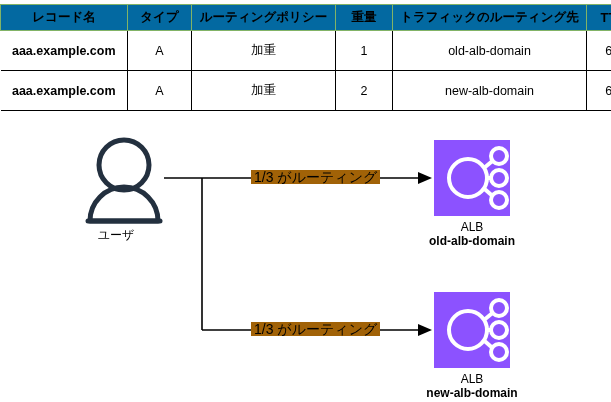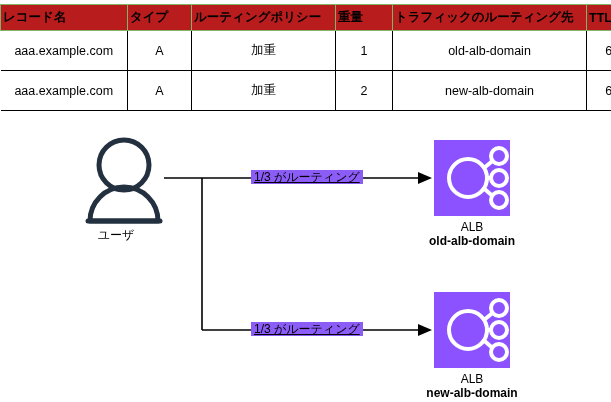--- a/index.html
+++ b/index.html
@@ -22,44 +22,44 @@
     left: 0px;
     top: 4px;
     width: 607px;
   }
   table.records {
     border-collapse: collapse;
     width: 607px;
     table-layout: fixed;
   }
   table.records th {
-    background: #b91c1c;
+    background: #0369a1;
     border: 1px solid #82b366;
     font-size: 12.5px;
     font-weight: bold;
     color: #000;
     height: 25px;
     padding: 0 2px;
-    text-align: left;
+    text-align: center;
     white-space: nowrap;
   }
   table.records td {
     border-left: 1px solid #000000;
     border-right: 1px solid #000000;
     border-top: 1px solid #000000;
     border-bottom: 1px solid #000000;
     font-size: 12.5px;
     color: #000;
     height: 37px;
     text-align: center;
     white-space: nowrap;
     background: #ffffff;
   }
   
-  table.records td.edge-left  { border-left: none; }
+  table.records td.edge-left  { border-left: none; font-weight: bold; }
   table.records td.edge-right { border-right: none; }
 
   .col-record { width: 122px; }
   .col-type   { width: 59px; }
   .col-policy { width: 139px; }
   .col-weight { width: 52px; }
   .col-target { width: 189px; }
   .col-ttl    { width: 46px; }
 
   
@@ -77,27 +77,26 @@
     text-align: center;
     font-size: 12px;
     line-height: 14px;
     color: #000;
     white-space: nowrap;
   }
   .node-label .strong { font-weight: bold; }
 
   .edge-label {
     position: absolute;
-    font-size: 12px;
+    font-size: 14px;
     color: #000;
-    background: #8b5cf6;
+    background: #a16207;
     padding: 0 3px;
     white-space: nowrap;
     line-height: 14px;
-    text-decoration: underline;
   }
 </style>
 </head>
 <body>
 
 <div class="table-wrap">
   <table class="records">
     <thead>
       <tr>
         <th class="col-record">レコード名</th>

